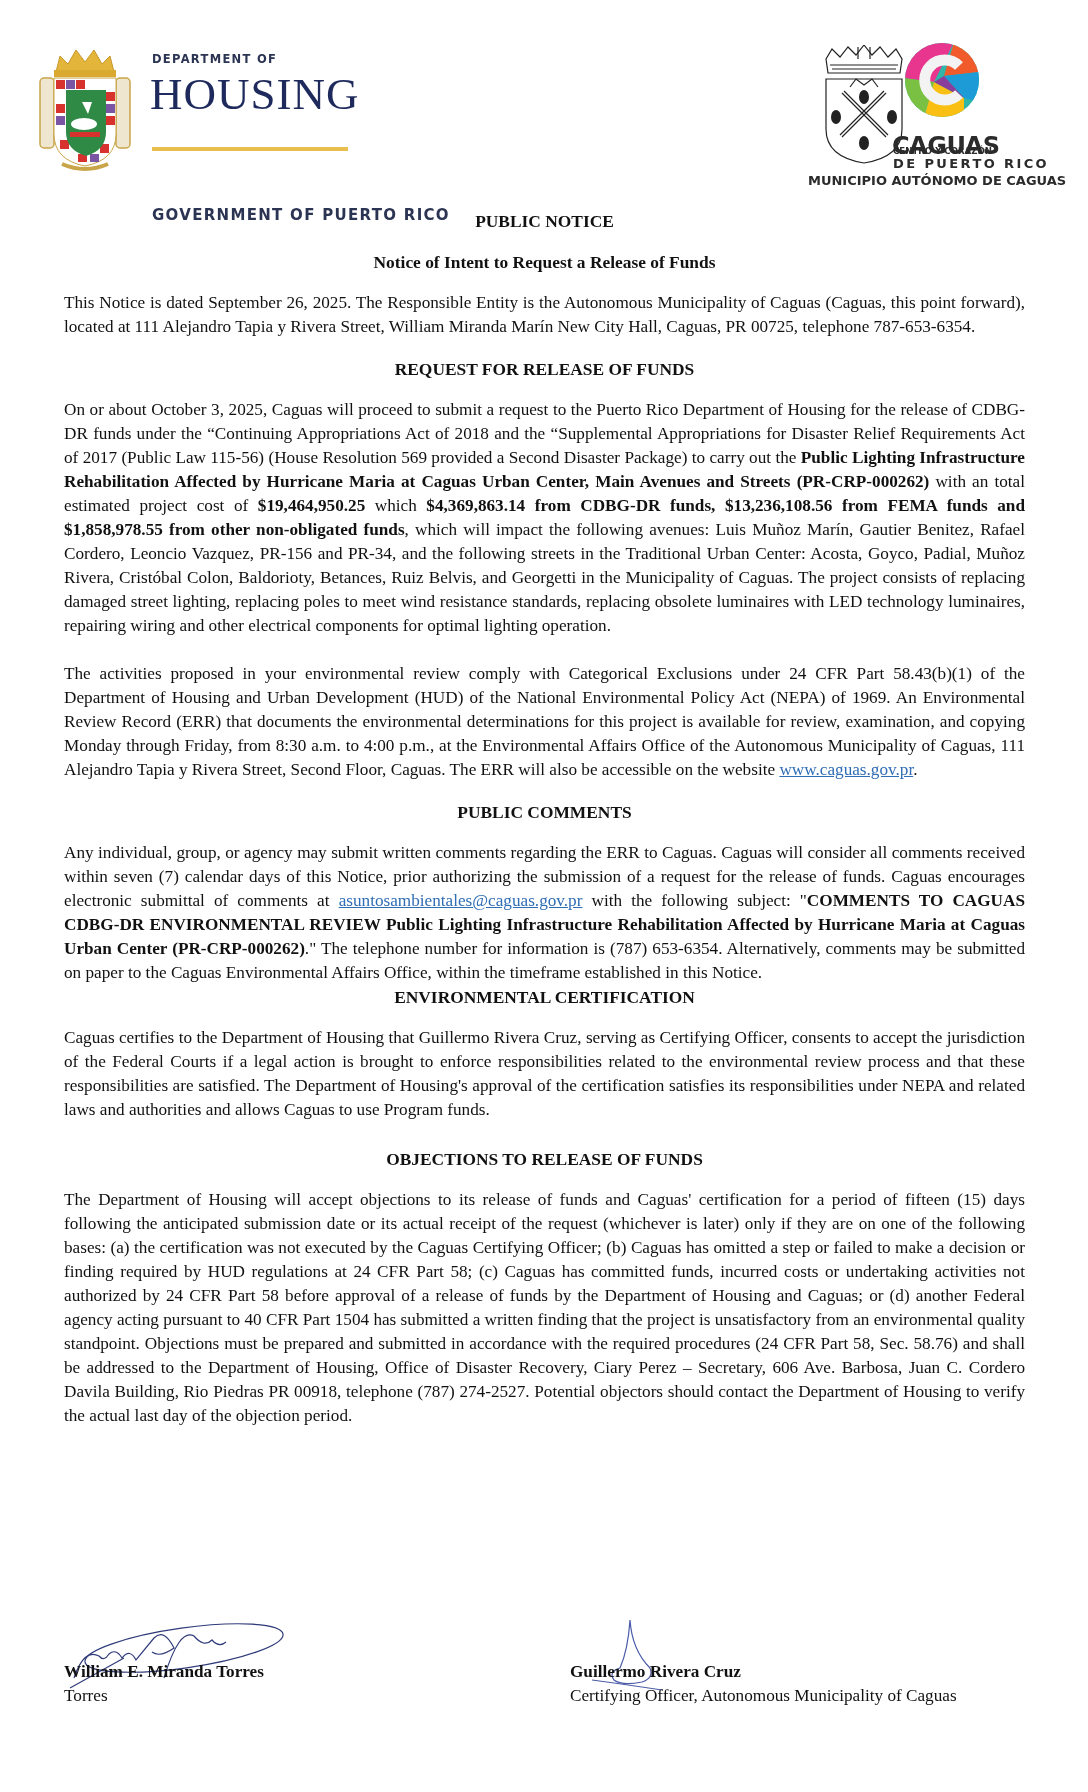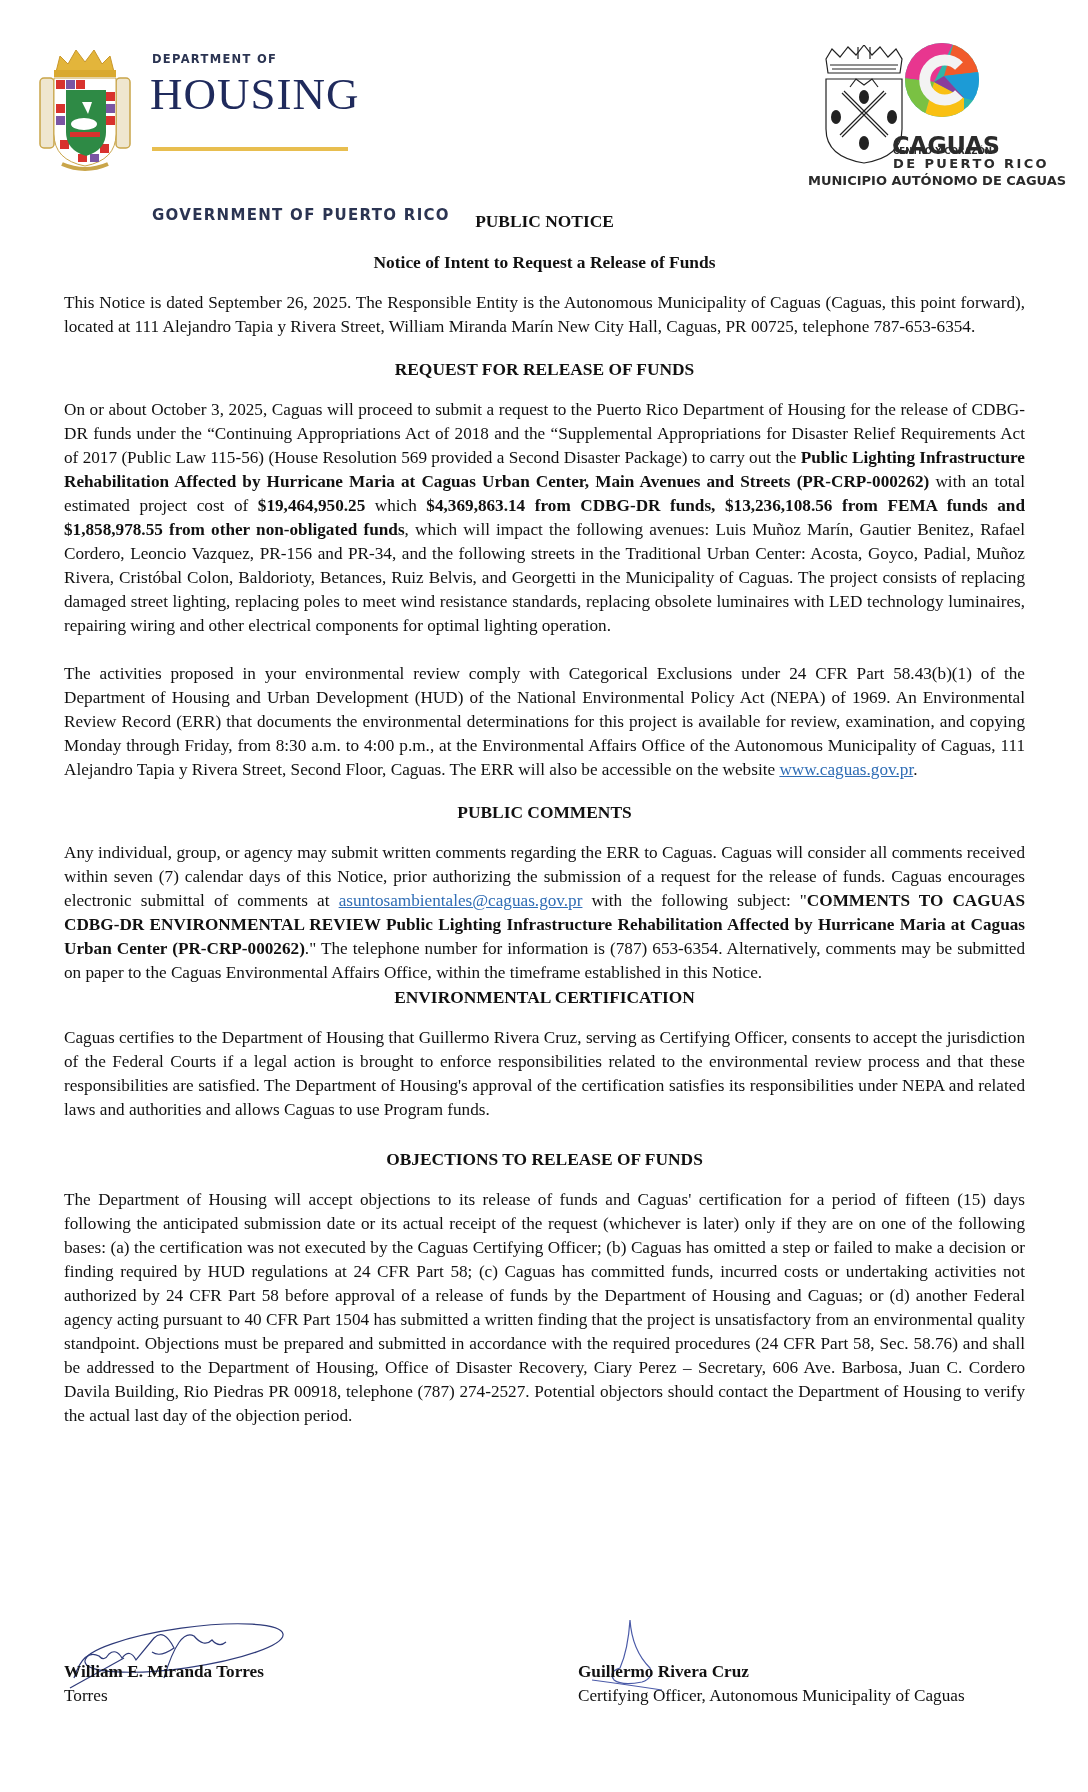--- a/index.html
+++ b/index.html
@@ -21,21 +21,21 @@
   .caguas-muni { position: absolute; left: 808px; top: 173px; font-family: "DejaVu Sans", sans-serif; font-weight: bold; font-size: 13px; color: #2b2b2b; }
 
   .doc { position: absolute; left: 64px; top: 205px; width: 961px; font-size: 17.2px; line-height: 24px; }
   h1, h2 { font-family: "Liberation Serif", serif; font-weight: bold; text-align: center; margin: 4px; font-size: 17.4px; line-height: 24px; }
   p { margin: 0; text-align: justify; }
   .b { font-weight: bold; }
   a { color: #2f6db5; text-decoration: underline; }
 
   .sigs { position: absolute; left: 64px; top: 1640px; width: 961px; height: 80px; font-size: 17.2px; line-height: 24px; }
   .sig-left { position: absolute; left: 0; top: 20px; }
-  .sig-right { position: absolute; left: 506px; top: 20px; margin-left: 8px; }
+  .sig-right { position: absolute; left: 506px; top: 20px; }
   .sig-svg-left { position: absolute; left: 0; top: -22px; width: 230px; height: 75px; }
   .sig-svg-right { position: absolute; left: 528px; top: -20px; width: 80px; height: 85px; }
   .sig-name { font-weight: bold; }
 </style>
 </head>
 <body>
 
 <div class="header">
 
   <svg class="pr-seal" viewBox="0 0 102 133">

